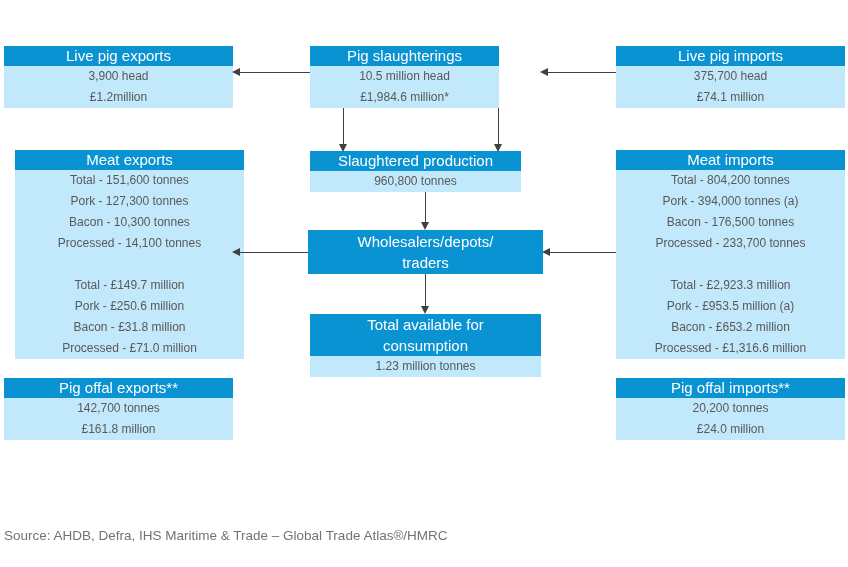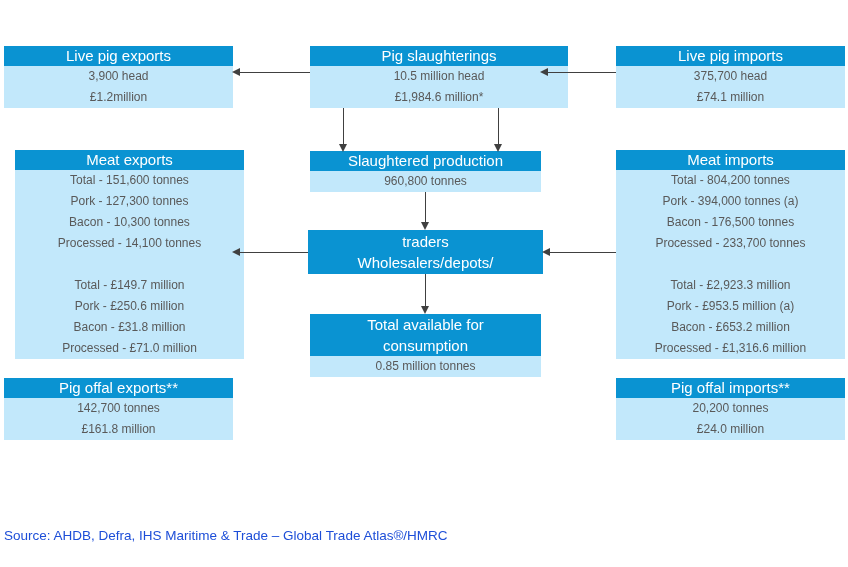--- a/index.html
+++ b/index.html
@@ -27,37 +27,37 @@
     position:absolute; width:0; height:0;
     border-top:4px solid transparent; border-bottom:4px solid transparent;
     border-right:8px solid #404040;
   }
   .head-down {
     position:absolute; width:0; height:0;
     border-left:4px solid transparent; border-right:4px solid transparent;
     border-top:8px solid #404040;
   }
   .footer {
-    position:absolute; left:4px; top:528px; color:#1d4ed8; font-size:13.5px;
+    position:absolute; left:4px; top:528px; color:#737373; font-size:13.5px;
   }
 </style>
 </head>
 <body>
 
 <div id="stage">
 
   <div class="box" style="left:4px; top:46px; width:229px;">
     <div class="box-header">Live pig exports</div>
     <div class="box-body">
       <div class="line">3,900 head</div>
       <div class="line">£1.2million</div>
     </div>
   </div>
 
-  <div class="box" style="left:310px; top:46px; width:258px;">
+  <div class="box" style="left:310px; top:46px; width:189px;">
     <div class="box-header">Pig slaughterings</div>
     <div class="box-body">
       <div class="line">10.5 million head</div>
       <div class="line">£1,984.6 million*</div>
     </div>
   </div>
 
   <div class="box" style="left:616px; top:46px; width:229px;border-radius:11px;">
     <div class="box-header">Live pig imports</div>
     <div class="box-body">
@@ -74,39 +74,39 @@
       <div class="line">Bacon - 10,300 tonnes</div>
       <div class="line">Processed - 14,100 tonnes</div>
       <div class="line"></div>
       <div class="line">Total - £149.7 million</div>
       <div class="line">Pork - £250.6 million</div>
       <div class="line">Bacon - £31.8 million</div>
       <div class="line">Processed - £71.0 million</div>
     </div>
   </div>
 
-  <div class="box" style="left:310px; top:151px; width:231px;">
+  <div class="box" style="left:310px; top:151px; width:211px;">
     <div class="box-header">Slaughtered production</div>
     <div class="box-body">
       <div class="line">960,800 tonnes</div>
     </div>
   </div>
 
   <div class="solid-box" style="left:308px; top:230px; width:235px; height:44px;">
+    <div>Wholesalers/depots/</div>
     <div>traders</div>
-    <div>Wholesalers/depots/</div>
   </div>
 
   <div class="box" style="left:310px; top:314px; width:231px;">
     <div class="box-header tall">
       <div>Total available for</div>
       <div>consumption</div>
     </div>
     <div class="box-body">
-      <div class="line">0.85 million tonnes</div>
+      <div class="line">1.23 million tonnes</div>
     </div>
   </div>
 
   <div class="box" style="left:616px; top:150px; width:229px;">
     <div class="box-header">Meat imports</div>
     <div class="box-body">
       <div class="line">Total - 804,200 tonnes</div>
       <div class="line">Pork - 394,000 tonnes (a)</div>
       <div class="line">Bacon - 176,500 tonnes</div>
       <div class="line">Processed - 233,700 tonnes</div>

